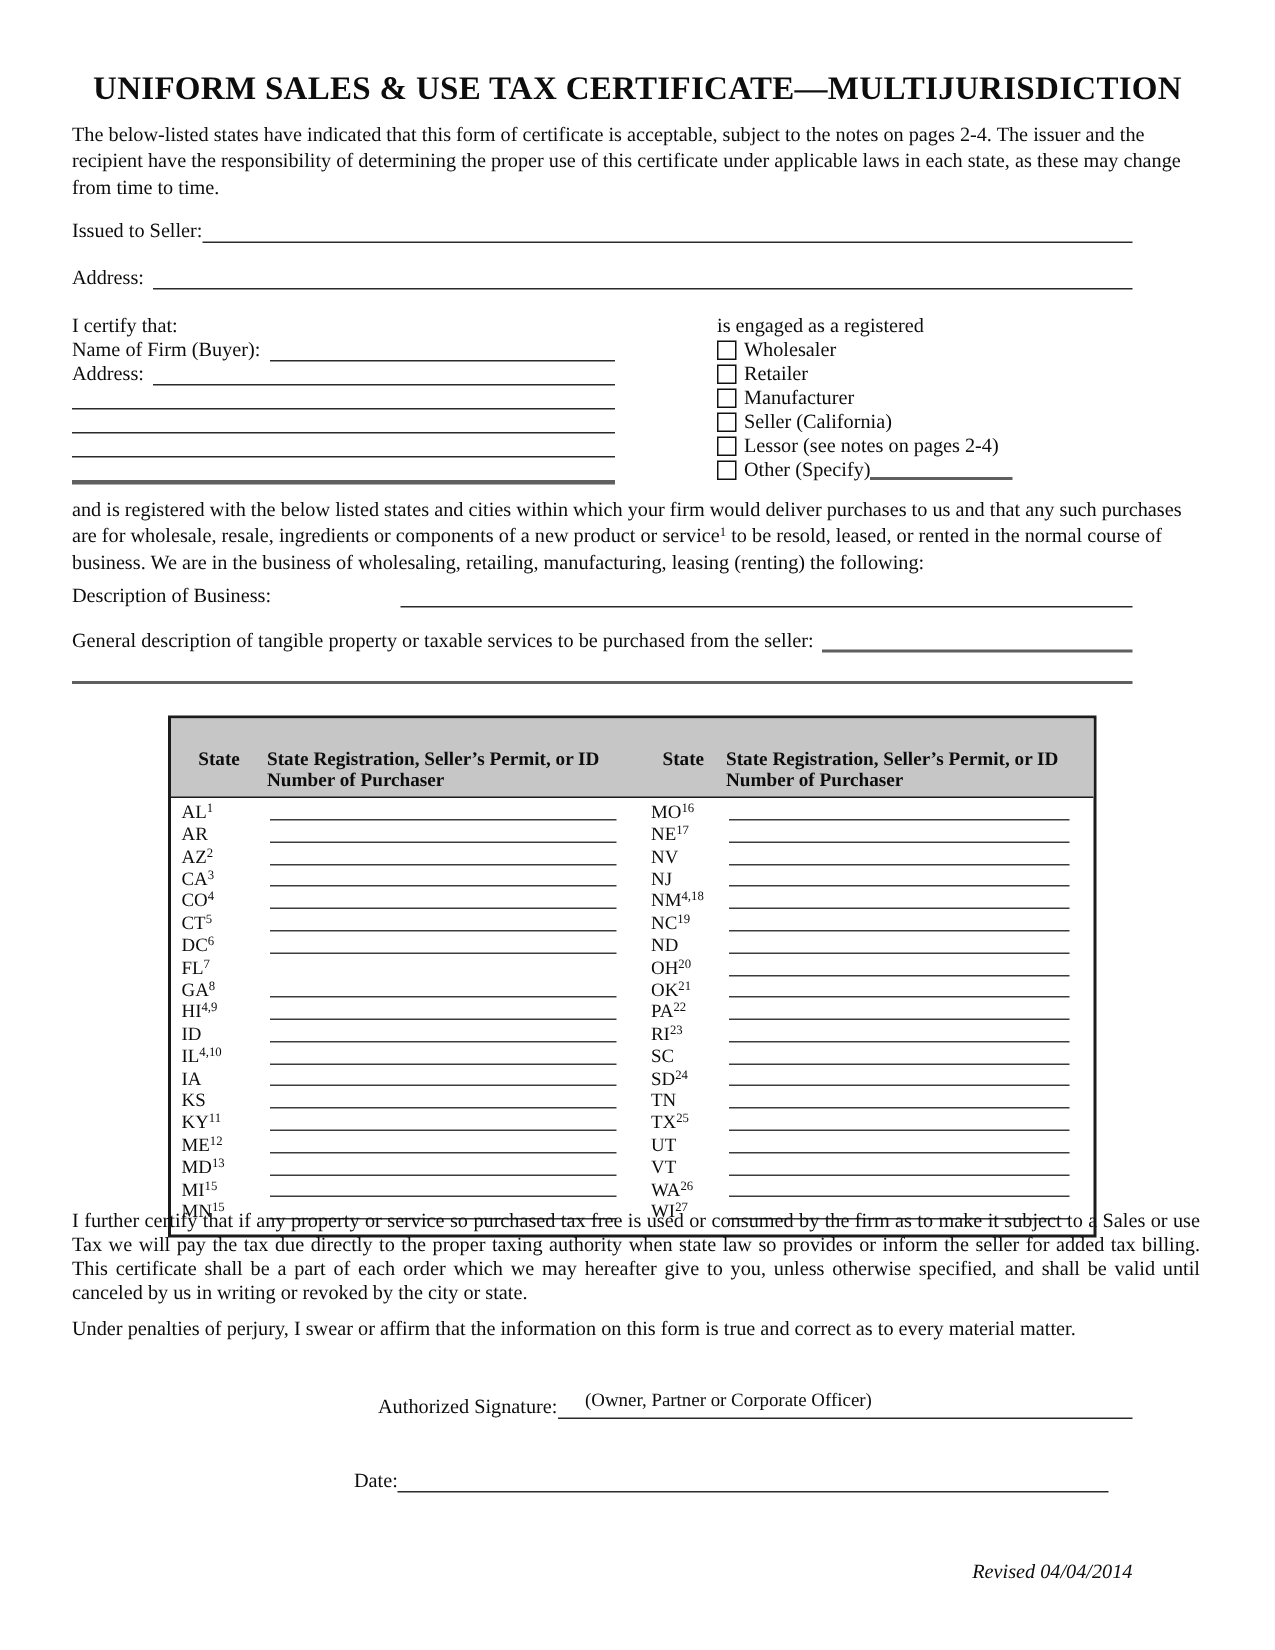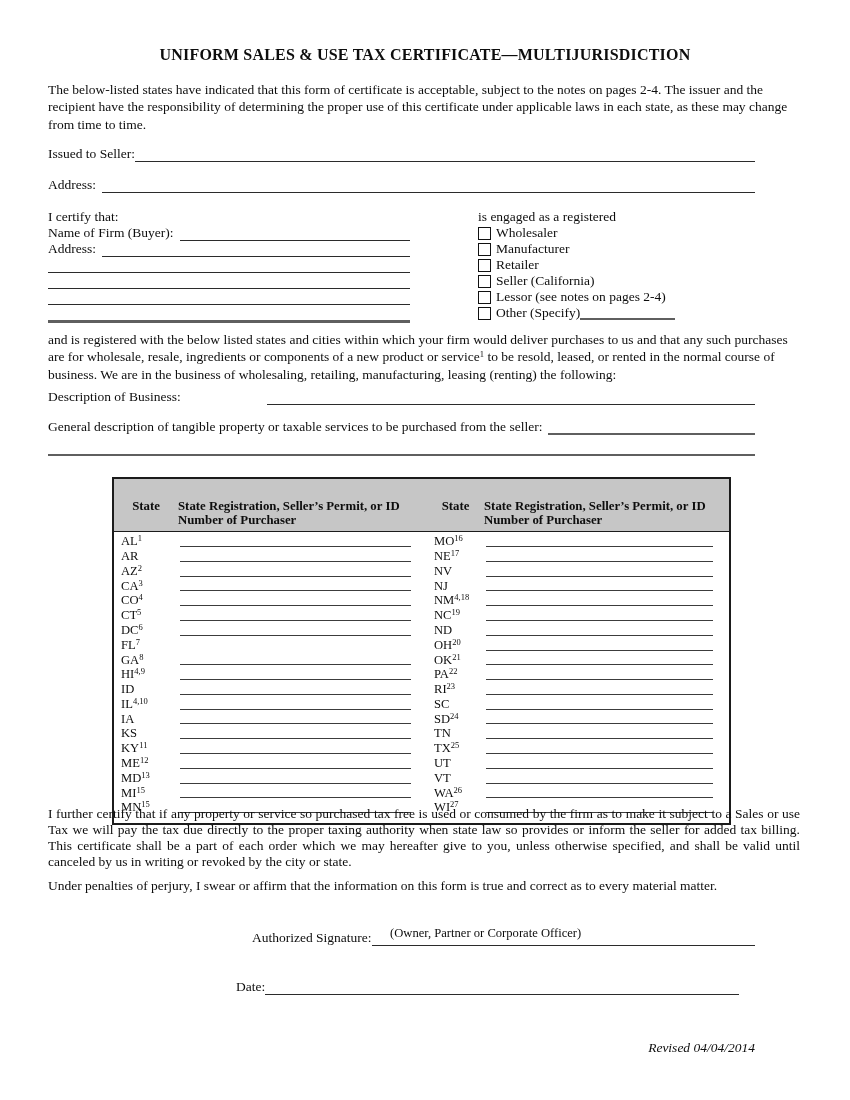--- a/index.html
+++ b/index.html
@@ -1,19 +1,19 @@
 <!DOCTYPE html>
 <html><head>
 <meta charset="utf-8">
 <style>
   html,body{margin:0;padding:0;background:#fff;}
   .page{position:relative;width:850px;height:1100px;background:#fff;overflow:hidden;
         font-family:"Liberation Serif","DejaVu Serif",serif;color:#0d0d0d;font-size:13.5px;}
   .abs{position:absolute;}
-  .title{top:46px;left:0;width:850px;text-align:center;font-weight:bold;font-size:16px;letter-spacing:.2px;}
+  .title{top:46px;left:0;width:850px;text-align:center;font-weight:bold;font-size:22px;letter-spacing:.2px;}
   .para{line-height:1.28;}
   .fill-row{display:flex;align-items:flex-end;}
   .fill-row .lbl{white-space:nowrap;}
   .fill-line{flex:1 1 auto;border-bottom:1.3px solid #2b2b2b;height:15px;}
   .fill-line.thick{border-bottom:2.5px solid #5f5f5f;}
   .gap-sm{width:6px;flex:0 0 auto;}
   
   .certcol .row{height:16px;display:flex;align-items:flex-end;}
   .blankline{border-bottom:1.3px solid #2b2b2b;width:100%;height:13px;}
   .blankline.thick{border-bottom:3px solid #5f5f5f;}
@@ -84,25 +84,25 @@
 
   <div class="abs" style="top:209px;left:478px;width:300px;">
     <div class="cbrow">is engaged as a registered</div>
     <div id="engaged-list">
         <div class="cbrow">
           <span class="cbox"></span>
           <span>Wholesaler</span>
         </div>
         <div class="cbrow">
           <span class="cbox"></span>
+          <span>Retailer</span>
+        </div>
+        <div class="cbrow">
+          <span class="cbox"></span>
           <span>Manufacturer</span>
-        </div>
-        <div class="cbrow">
-          <span class="cbox"></span>
-          <span>Retailer</span>
         </div>
         <div class="cbrow">
           <span class="cbox"></span>
           <span>Seller (California)</span>
         </div>
         <div class="cbrow">
           <span class="cbox"></span>
           <span>Lessor (see notes on pages 2-4)</span>
         </div>
         <div class="cbrow">

